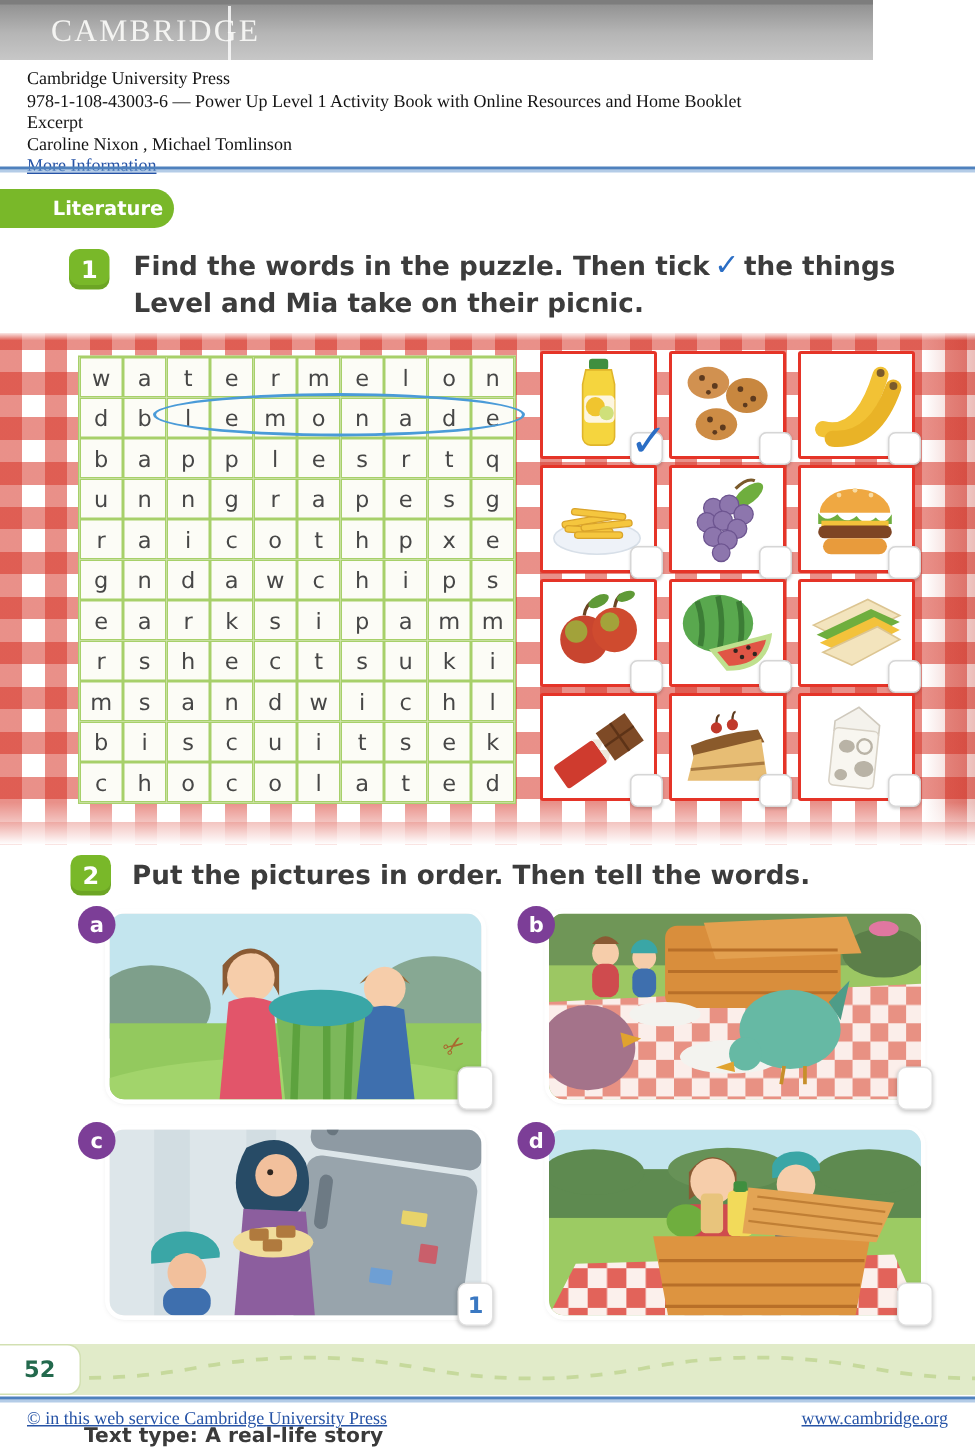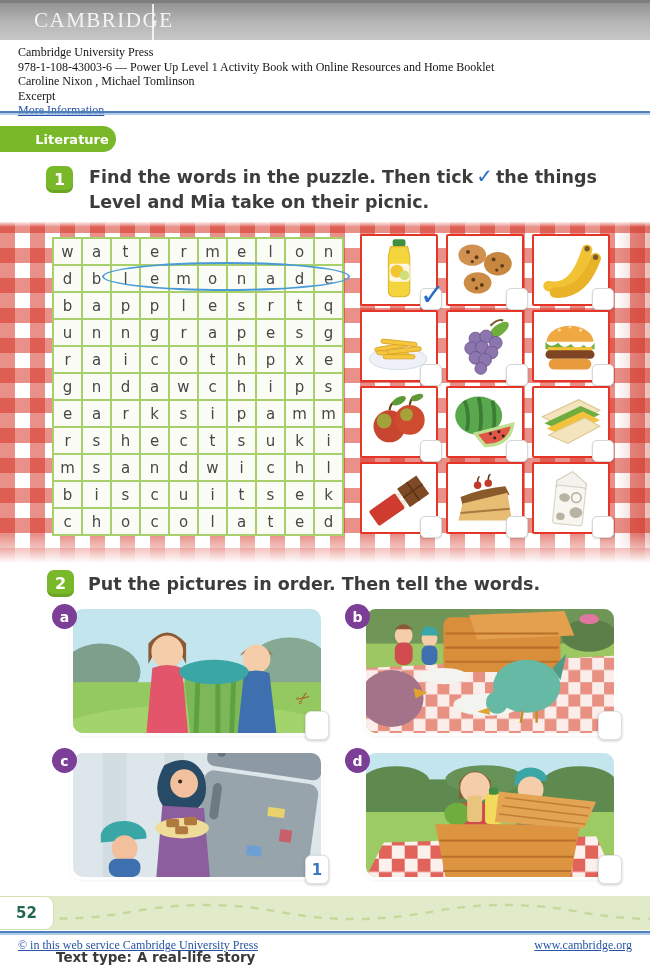--- a/index.html
+++ b/index.html
@@ -1,21 +1,21 @@
 <!DOCTYPE html>
 <html><head>
 <meta charset="utf-8">
 <style>
   html,body{margin:0;padding:0;background:#ffffff;}
   *{box-sizing:border-box;}
   .page{position:relative;width:650px;height:967px;background:#fff;overflow:hidden;
         font-family:"DejaVu Sans",sans-serif;color:#333;}
 
   
-  .brandband{position:absolute;left:0;top:0;width:650px;height:40px;
+  .brandband{position:absolute;left:0;top:0;width:582px;height:40px;
              background:linear-gradient(180deg,#8d8d8d 0%,#b5b5b5 55%,#c7c7c7 100%);text-decoration:underline;}
   .brandband .topline{position:absolute;left:0;top:0;right:0;height:3px;background:#7d7d7d;}
   .brand{position:absolute;left:34px;top:8px;font-family:"Liberation Serif",serif;
          font-size:21px;letter-spacing:1.5px;color:#f4f4f2;}
   .brand-divider{position:absolute;left:152px;top:4px;bottom:0;width:2px;background:rgba(250,250,250,.85);}
 
   
   .meta{position:absolute;left:18px;top:45px;font-family:"Liberation Serif",serif;
         font-size:12px;line-height:14.5px;color:#131313;}
   .meta .line{white-space:nowrap;}
@@ -104,22 +104,22 @@
 
   <div class="brandband">
     <div class="topline"></div>
     <div class="brand">CAMBRIDGE</div>
     <div class="brand-divider"></div>
   </div>
 
   <div class="meta">
     <div class="line">Cambridge University Press</div>
     <div class="line">978-1-108-43003-6 — Power Up Level 1 Activity Book with Online Resources and Home Booklet</div>
+    <div class="line">Excerpt</div>
     <div class="line">Caroline Nixon , Michael Tomlinson</div>
-    <div class="line">Excerpt</div>
     <div class="line"><a>More Information</a></div>
   </div>
 
   <div class="rule-blue" style="top:111px"></div>
 
   <div class="literature">Literature</div>
 
   <div class="act-num" style="left:46px;top:166px">1</div>
   <div class="act-title" style="left:89px;top:164px;width:545px">
     <span>Find the words in the puzzle. Then tick</span><span class="tickblue">✓</span><span>the things</span><br>

